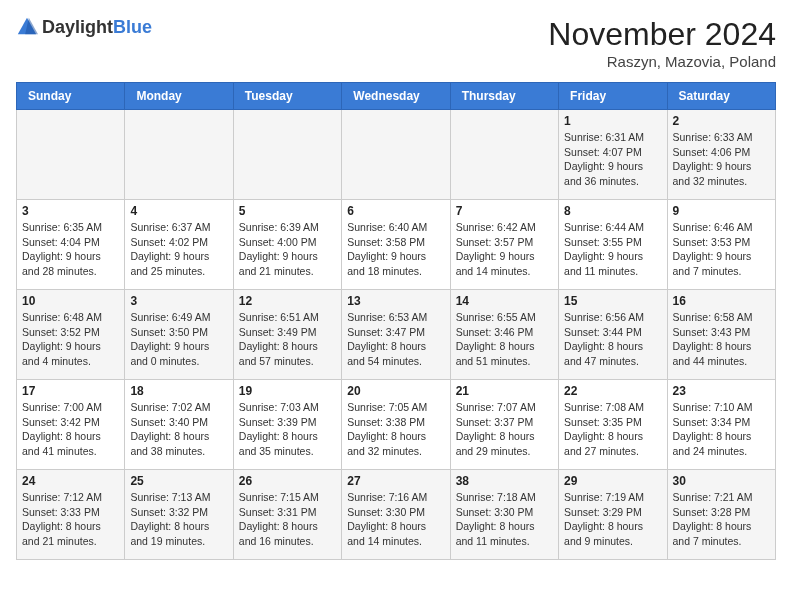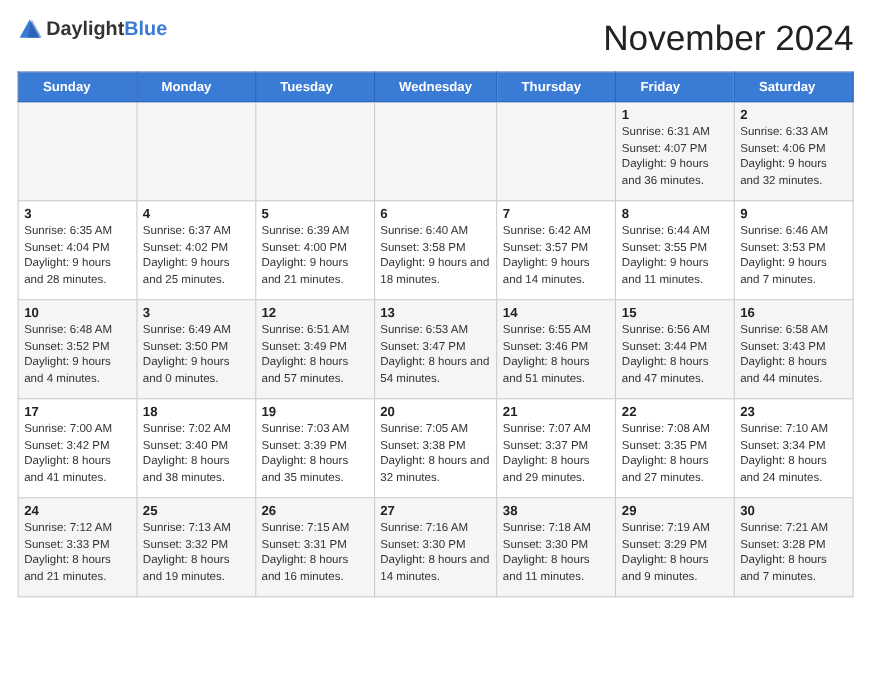--- a/index.html
+++ b/index.html
@@ -50,21 +50,21 @@
       color: #444;
     }
     table {
       width: 100%;
       border-collapse: collapse;
       font-size: 11px;
     }
     thead tr th {
       background-color: #3a7bd5;
       color: #fff;
-      padding: 6px 22px;
+      padding: 6px 11px;
       font-size: 12px;
       font-weight: bold;
       text-align: left;
       border: 1px solid #2d66b8;
     }
     tbody tr td {
       border: 1px solid #ccc;
       vertical-align: top;
       padding: 4px 5px;
       width: 14.28%;
@@ -101,20 +101,21 @@
     <svg class="logo-icon" viewBox="0 0 24 24" xmlns="http://www.w3.org/2000/svg">
       <polygon points="12,2 22,20 2,20" fill="#3a7bd5"></polygon>
       <polygon points="14,2 24,20 10,20" fill="#1a4fa0" opacity="0.5"></polygon>
     </svg>
     <div>
       <span class="logo-text-general">Daylight</span><span class="logo-text-blue">Blue</span>
     </div>
   </div>
   <div class="title-area">
     <div class="main-title">November 2024</div>
+    <div class="sub-title">Raszyn, Mazovia, Poland</div>
   </div>
 </div>
 
 <table>
   <thead>
     <tr>
     <th>Sunday</th>
         <th>Monday</th>
         <th>Tuesday</th>
         <th>Wednesday</th>

